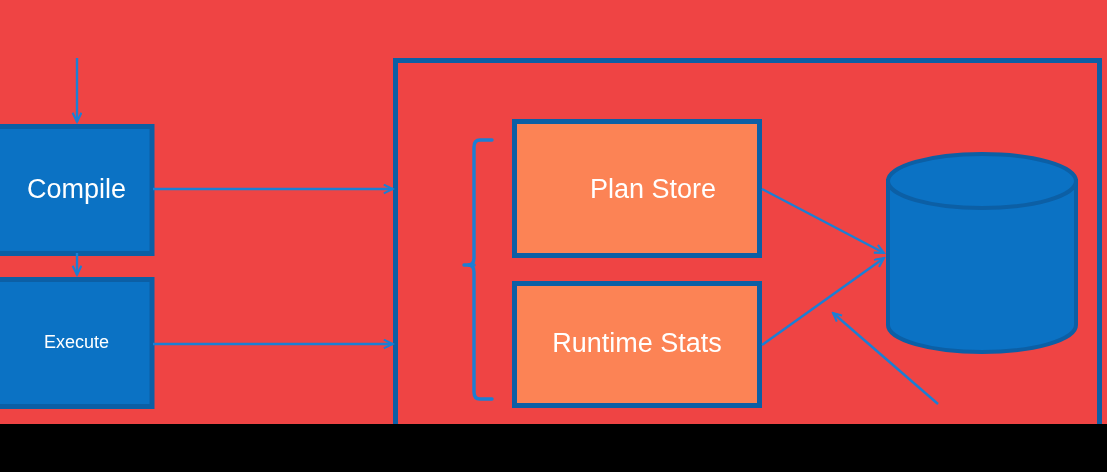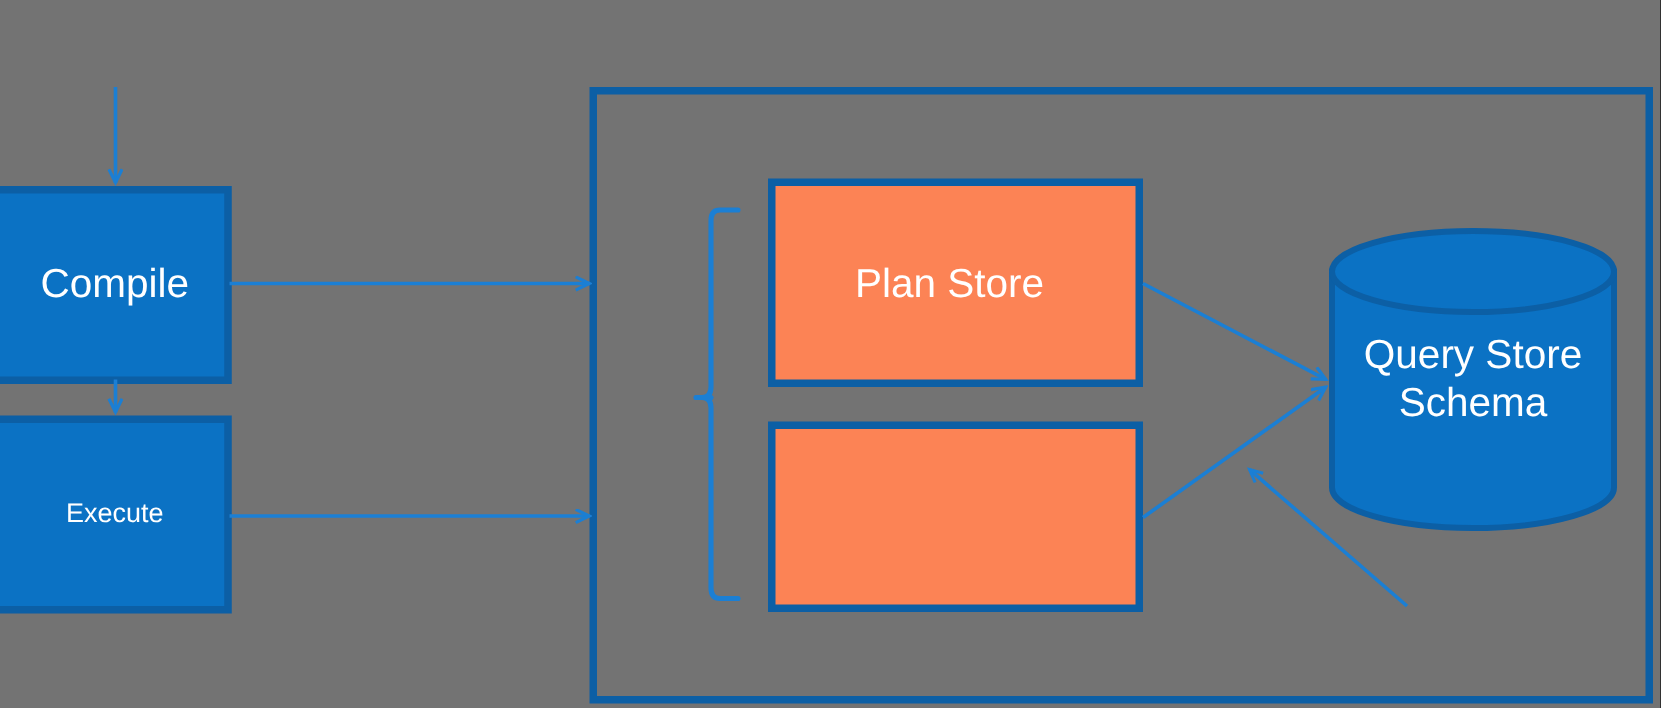--- a/index.html
+++ b/index.html
@@ -4,22 +4,22 @@
 <title>Query Store Architecture Diagram</title>
 <style>
   html, body {
     margin: 0;
     padding: 0;
     background: #000000;
   }
   #canvas {
     position: relative;
     width: 1107px;
-    height: 472px;
-    background: #737373;
+    height: 424px;
+    background: #ef4444;
     overflow: hidden;
     font-family: "Liberation Sans", sans-serif;
   }
   #svg-layer {
     position: absolute;
     left: 0;
     top: 0;
     width: 1107px;
     height: 472px;
   }
@@ -36,21 +36,21 @@
   }
   .label-compile {
     left: 0px; top: 125px; width: 153px; height: 129px;
     font-size: 27px;
   }
   .label-execute {
     left: 0px; top: 278px; width: 153px; height: 129px;
     font-size: 18px;
   }
   .label-plan-store {
-    left: 508px; top: 120px; width: 250px; height: 140px;
+    left: 528px; top: 120px; width: 250px; height: 140px;
     font-size: 27px;
   }
   .label-runtime-stats {
     left: 512px; top: 281px; width: 250px; height: 126px;
     font-size: 27px;
   }
   .label-query-store {
     left: 888px; top: 170px; width: 188px; height: 166px;
     font-size: 27px;
   }
@@ -114,17 +114,16 @@
 
     <line x1="938" y1="404" x2="833" y2="313" stroke="#1B7FD4" stroke-width="2.4" marker-end="url(#arrowOpenSm)"></line>
   </svg>
 
   <div class="node-label label-compile">Compile</div>
 
   <div class="node-label label-execute">Execute</div>
 
   <div class="node-label label-plan-store">Plan Store</div>
 
+  <div class="node-label label-runtime-stats">Runtime Stats</div>
 
-  <div class="node-label label-query-store">Query Store
-Schema</div>
 
 </div>
 
 </body></html>

